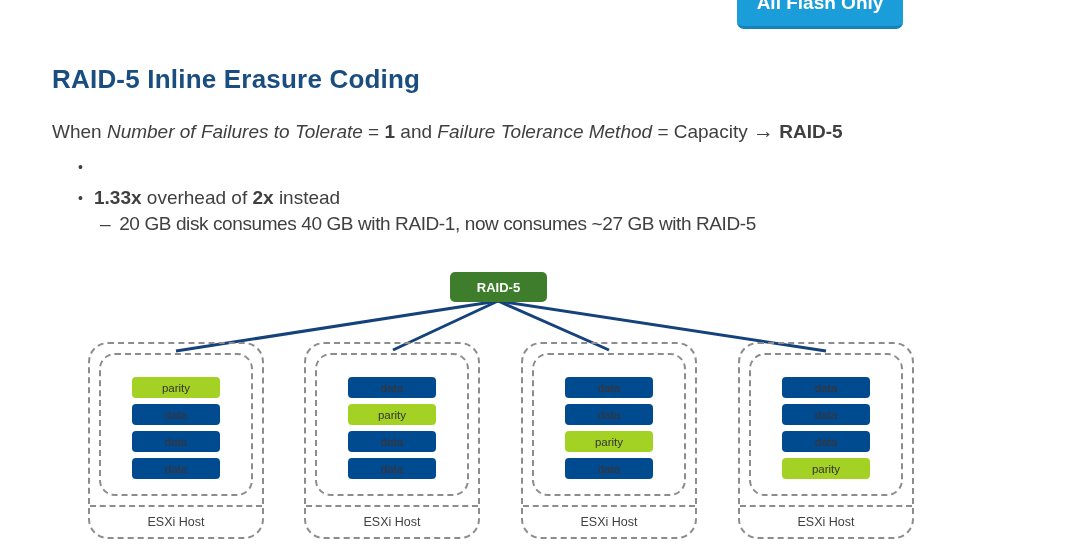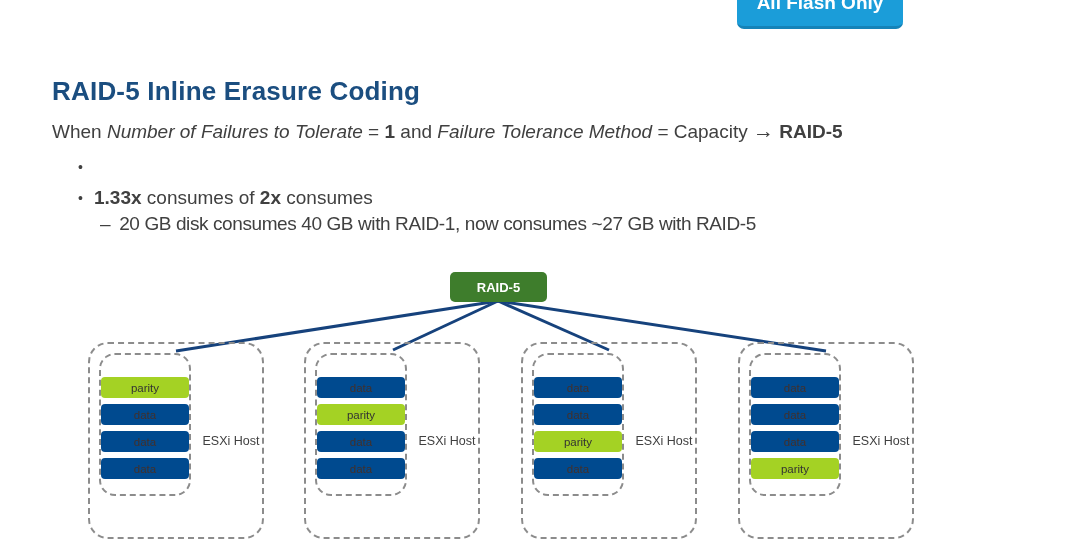--- a/index.html
+++ b/index.html
@@ -25,21 +25,20 @@
     background:var(--badge-bg); border-radius:7px;
     border-bottom:3px solid var(--badge-edge);
     display:flex; align-items:flex-end; justify-content:center;
   }
   .badge span { color:#fff; font-weight:bold; font-size:19px; padding-bottom:12px; }
   
   .title {
     position:absolute; left:52px; top:64px;
     font-size:26px; font-weight:600; color:var(--title-color);
     letter-spacing:0.2px;
-    margin-top:12px;
   }
   
   .intro {
     position:absolute; left:52px; top:119px;
     font-size:19px; color:var(--body-text); white-space:nowrap;text-align:right;
   }
   .seg-italic { font-style:italic; }
   .seg-bold { font-weight:bold; }
   .seg-bold-arrow { font-weight:bold; font-size:21px; }
   
@@ -55,21 +54,21 @@
   .raid-box {
     position:absolute; left:450px; top:272px; width:97px; height:30px;
     background:var(--raid-box-bg); border-radius:5px;
     display:flex; align-items:center; justify-content:center;
     color:#fff; font-weight:bold; font-size:13px;
   }
   svg.connectors { position:absolute; left:0; top:0; pointer-events:none; }
   .host {
     position:absolute; top:342px; width:176px; height:197px;
     border:2px dashed var(--dashed-border); border-radius:20px;
-    display:flex; flex-direction:row;
+    display:flex; flex-direction:column;
   }
   .host-inner {
     margin:9px 9px 0 9px; height:143px;
     border:2px dashed var(--dashed-border); border-radius:16px;
     padding-top:22px;
   }
   .disk {
     width:88px; height:21px; margin:0 auto 6px auto; border-radius:4px;
     display:flex; align-items:center; justify-content:center;
     font-size:11.5px;
@@ -94,21 +93,21 @@
   <h1 class="title">RAID-5 Inline Erasure Coding</h1>
 
   <div class="intro"><span class="seg-normal">When </span><span class="seg-italic">Number of Failures to Tolerate</span><span class="seg-normal"> = </span><span class="seg-bold">1</span><span class="seg-normal"> and </span><span class="seg-italic">Failure Tolerance Method</span><span class="seg-normal"> = Capacity </span><span class="seg-bold-arrow">→</span><span class="seg-bold"> RAID-5</span></div>
 
   <div class="bullets">
     <div class="bullet-row">
       <span class="bullet-marker">•</span>
     </div>
     <div class="bullet-row">
       <span class="bullet-marker">•</span>
-      <span><span class="seg-bold">1.33x</span><span class="seg-normal"> consumes of </span><span class="seg-bold">2x</span><span class="seg-normal"> consumes</span></span>
+      <span><span class="seg-bold">1.33x</span><span class="seg-normal"> overhead of </span><span class="seg-bold">2x</span><span class="seg-normal"> instead</span></span>
     </div>
   </div>
 
   <div class="sub-bullet">
     <span class="sub-dash">–</span>
     <span>20 GB disk consumes 40 GB with RAID-1, now consumes ~27 GB with RAID-5</span>
   </div>
 
   <svg class="connectors" width="1074" height="554" viewBox="0 0 1074 554">
     <line x1="498" y1="301" x2="176" y2="351" stroke="#16427C" stroke-width="3"></line>

